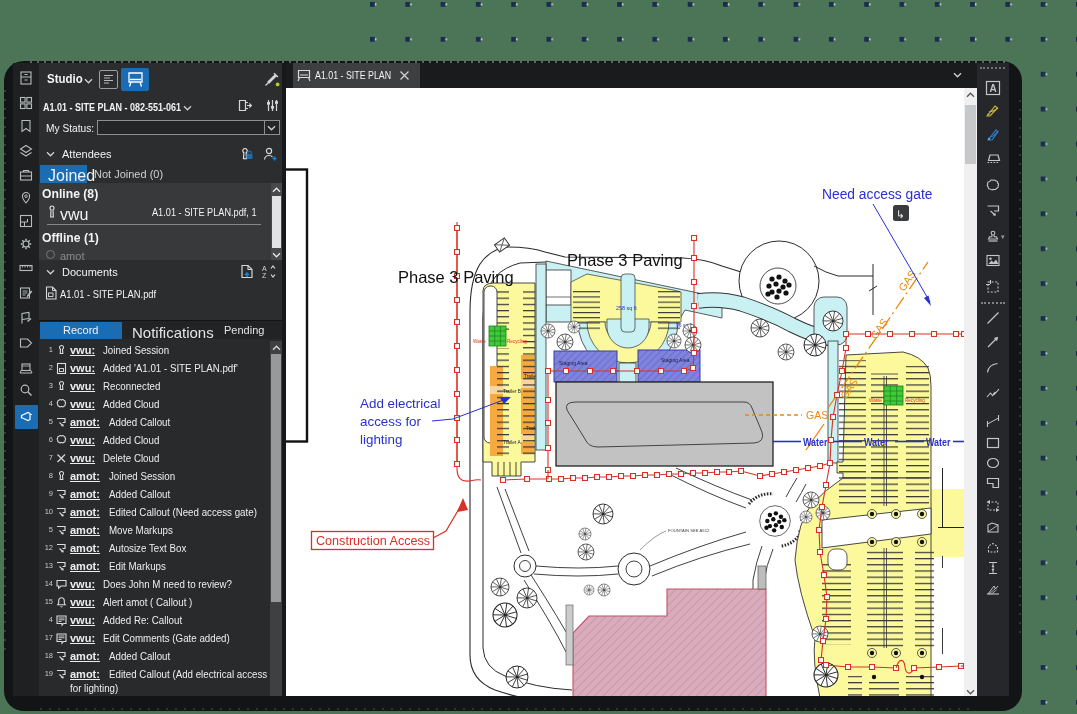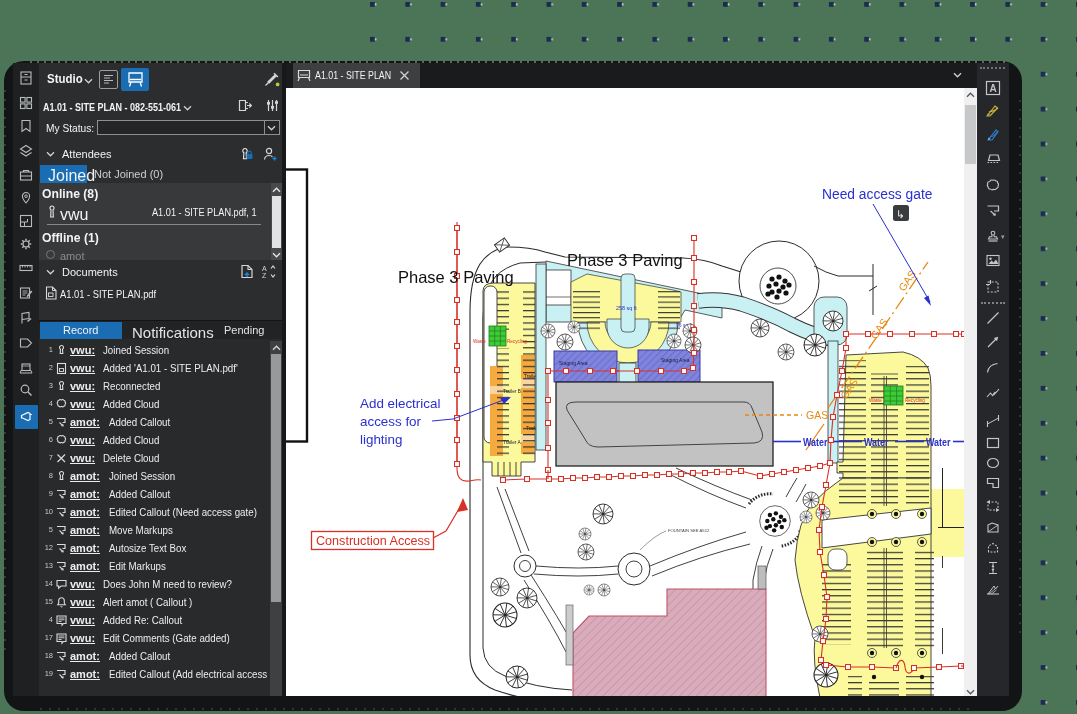--- a/index.html
+++ b/index.html
@@ -604,20 +604,23 @@
 <div class="rrow amot" style="top:326.0px">
         <span class="rn">19</span>
         <svg class="ri" width="13" height="13" viewBox="0 0 13 13">
           <path d="M2 2.5h8v4H7.5" fill="none" stroke="#dadcde" stroke-width="1.15"></path>
           <path d="M4.5 6.5 8 9.8" stroke="#dadcde" stroke-width="1.15" fill="none"></path>
           <path d="M8.6 10.4 5.9 10 8.3 7.7z" fill="#dadcde"></path>
         </svg>
         <span class="rname">amot:</span>
         <span class="rmsg">Edited Callout (Add electrical access</span>
       </div>
+<div class="rrow" style="top:339.5px">
+        <span class="rmsg" style="left:31px">for lighting)</span>
+      </div>
 <div class="rrow" style="top:355.0px">
         <span class="rn">20</span>
       </div>
 </div>
 
 <div class="abs" style="left:270px;top:341px;width:12px;height:355px;background:#3e4042"></div>
 <div class="abs" style="left:271px;top:354px;width:10px;height:248px;background:#97999b"></div>
 <svg class="abs" style="left:272px;top:345px" width="9" height="6" viewBox="0 0 9 6">
       <path d="M1 4.8 4.5 1.2 8 4.8" fill="none" stroke="#d8d9da" stroke-width="1.3"></path>
     </svg>

